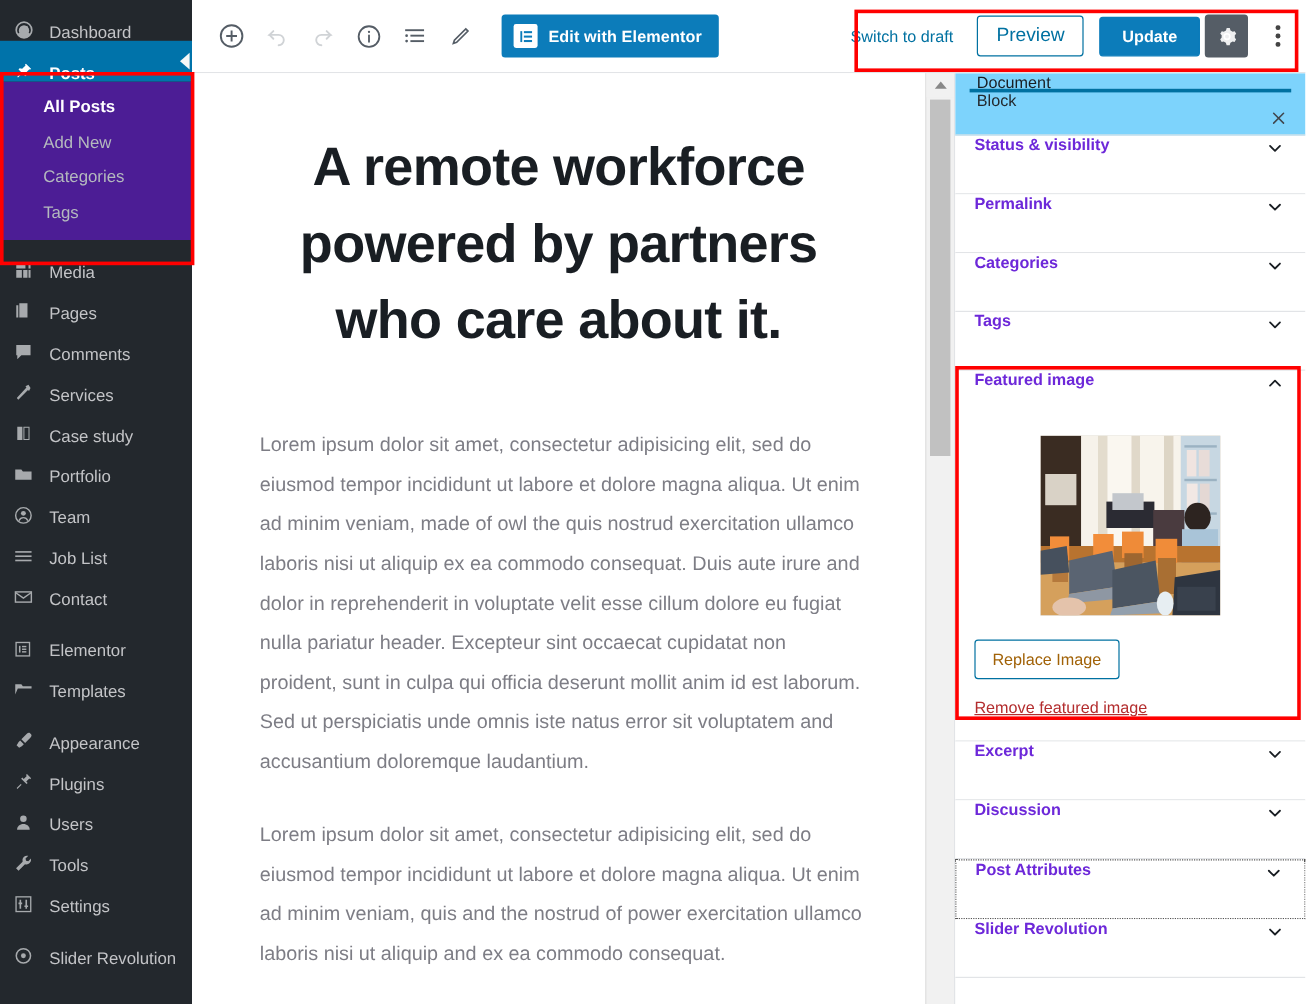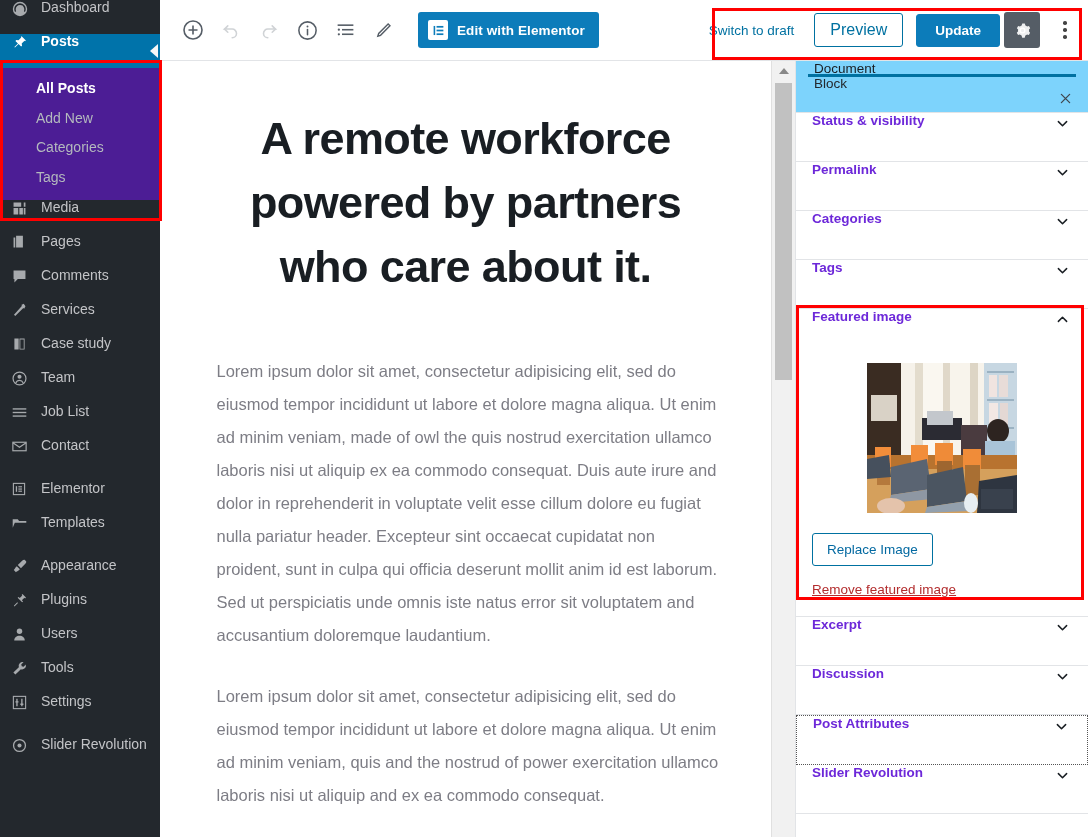--- a/index.html
+++ b/index.html
@@ -13,21 +13,21 @@
 
   
   #admin-sidebar {
     width: 160px; height: 837px;
     background: #23282d;
     flex: 0 0 160px;
     position: relative;
     overflow: hidden;
   }
   .menu-item {
-    display: flex; align-items: flex-start;
+    display: flex; align-items: flex-end;
     height: 34px;
     padding-left: 11px;
     color: #c3c4c7;
     font-size: 14px;
     line-height: 1;
     white-space: nowrap;
   }
   .menu-item .m-ico {
     width: 24px; flex: 0 0 24px;
     display: flex; align-items: center; justify-content: flex-start;
@@ -282,21 +282,21 @@
     overflow: hidden;
     position: relative;
     background: #d8cfc6;
   }
   #featured-thumb svg { display: block; width: 150px; height: 150px; }
   #replace-image-btn {
     margin-top: 20px;
     background: #fff;
     border: 1px solid #0071a1;
     border-radius: 3px;
-    color: #0369a1;
+    color: #a16207;
     font-size: 13.5px;
     padding: 8px 14px;
     cursor: pointer;
   }
   #remove-featured-link {
     display: inline-block;
     margin-top: 16px;
     color: #b32d2e;
     font-size: 13.5px;
     text-decoration: underline;
@@ -382,20 +382,28 @@
 
     <div class="menu-item">
       <span class="m-ico">
         <svg width="17" height="17" viewBox="0 0 20 20" fill="currentColor">
             <path d="M4 3h5v13H4V3zm6 0h6v13h-6V3zm1 1v11h4V4h-4z"></path>
           </svg>
       </span>
       <span class="m-label">Case study</span>
     </div>
 
+    <div class="menu-item">
+      <span class="m-ico">
+        <svg width="17" height="17" viewBox="0 0 20 20" fill="currentColor">
+            <path d="M2 5h6l1.5 2H18v8H2V5z"></path>
+          </svg>
+      </span>
+      <span class="m-label">Portfolio</span>
+    </div>
 
     <div class="menu-item">
       <span class="m-ico">
         <svg width="17" height="17" viewBox="0 0 20 20" fill="none" stroke="currentColor" stroke-width="1.4">
             <circle cx="10" cy="10" r="7.6"></circle>
             <circle cx="10" cy="8" r="2.4" fill="currentColor" stroke="none"></circle>
             <path d="M5.6 15.2c.9-2 2.5-3 4.4-3s3.5 1 4.4 3"></path>
           </svg>
       </span>
       <span class="m-label">Team</span>

